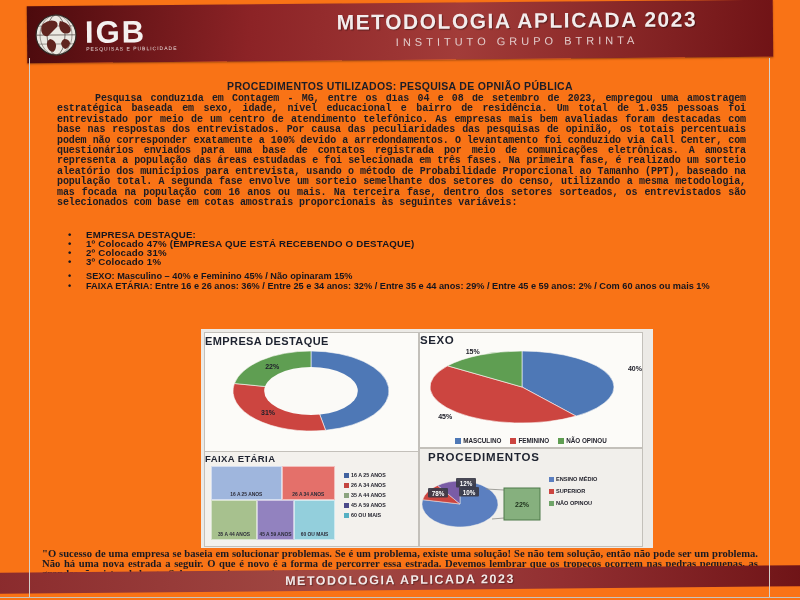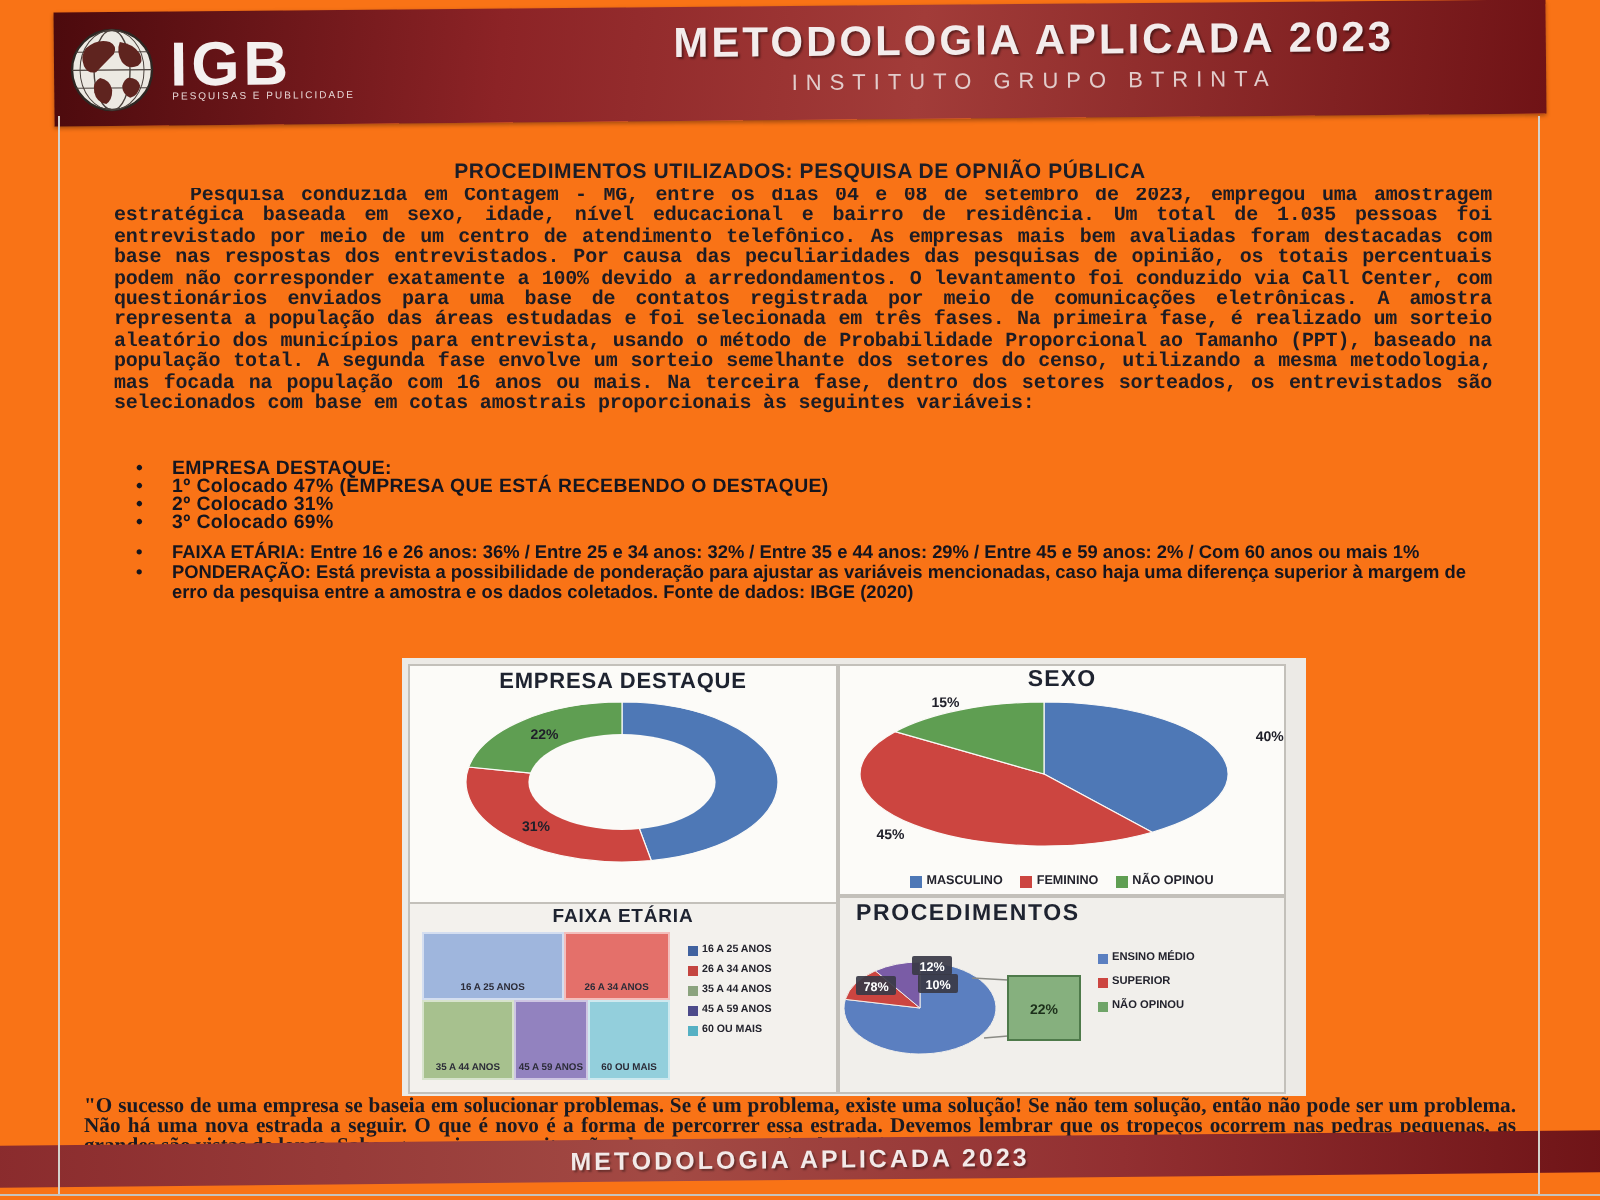--- a/index.html
+++ b/index.html
@@ -36,21 +36,21 @@
   #bullets2{top:272px;font-size:9.2px;line-height:9.4px;font-weight:bold;}
   #bullets2 li{margin-bottom:1px;}
 
   
   #charts-shade{position:absolute;left:201px;top:329px;width:452px;height:219px;background:#eceae6;}
   .chart-box{position:absolute;background:#fcfbf8;border:1px solid #c3c0ba;overflow:hidden;}
   #box-empresa{left:204px;top:332px;width:213px;height:129px;}
   #box-sexo{left:419px;top:332px;width:222px;height:114px;}
   #box-faixa{left:204px;top:451px;width:213px;height:94px;background:#f3f1ed;}
   #box-escolaridade{left:419px;top:448px;width:222px;height:97px;background:#f1efeb;}
-  .chart-title{text-align:center;font-weight:bold;color:#1e2330;}
+  .chart-title{text-align:left;font-weight:bold;color:#1e2330;}
   #title-empresa{font-size:11px;margin-top:2px;letter-spacing:.4px;}
   #title-sexo{font-size:11.5px;margin-top:1px;letter-spacing:.6px;}
   #title-faixa{font-size:9.5px;margin-top:1px;letter-spacing:.4px;}
   #title-escolaridade{text-align:left;font-size:11.5px;margin:2px 0 0 8px;letter-spacing:.8px;}
 
   .legend-row{position:absolute;left:0;right:0;bottom:3px;display:flex;justify-content:center;gap:9px;}
   .lg{display:flex;align-items:center;gap:2px;}
   .sw{display:inline-block;width:6px;height:6px;}
   .lt{font-size:6.3px;font-weight:bold;color:#23232d;}
 
@@ -112,26 +112,26 @@
   </div>
 
   <div id="doc-heading">PROCEDIMENTOS UTILIZADOS: PESQUISA DE OPNIÃO PÚBLICA</div>
 
   <div id="intro-par">Pesquisa conduzida em Contagem - MG, entre os dias 04 e 08 de setembro de 2023, empregou uma amostragem estratégica baseada em sexo, idade, nível educacional e bairro de residência. Um total de 1.035 pessoas foi entrevistado por meio de um centro de atendimento telefônico. As empresas mais bem avaliadas foram destacadas com base nas respostas dos entrevistados. Por causa das peculiaridades das pesquisas de opinião, os totais percentuais podem não corresponder exatamente a 100% devido a arredondamentos. O levantamento foi conduzido via Call Center, com questionários enviados para uma base de contatos registrada por meio de comunicações eletrônicas. A amostra representa a população das áreas estudadas e foi selecionada em três fases. Na primeira fase, é realizado um sorteio aleatório dos municípios para entrevista, usando o método de Probabilidade Proporcional ao Tamanho (PPT), baseado na população total. A segunda fase envolve um sorteio semelhante dos setores do censo, utilizando a mesma metodologia, mas focada na população com 16 anos ou mais. Na terceira fase, dentro dos setores sorteados, os entrevistados são selecionados com base em cotas amostrais proporcionais às seguintes variáveis:</div>
 
   <ul id="bullets1" class="blist">
     <li>EMPRESA DESTAQUE:</li>
     <li>1º Colocado 47% (EMPRESA QUE ESTÁ RECEBENDO O DESTAQUE)</li>
     <li>2º Colocado 31%</li>
-    <li>3º Colocado 69%</li>
+    <li>3º Colocado 1%</li>
   </ul>
 
   <ul id="bullets2" class="blist">
+    <li>SEXO: Masculino – 40% e Feminino 45% / Não opinaram 15%</li>
     <li>FAIXA ETÁRIA: Entre 16 e 26 anos: 36% / Entre 25 e 34 anos: 32% / Entre 35 e 44 anos: 29% / Entre 45 e 59 anos: 2% / Com 60 anos ou mais 1%</li>
-    <li>PONDERAÇÃO: Está prevista a possibilidade de ponderação para ajustar as variáveis mencionadas, caso haja uma diferença superior à margem de erro da pesquisa entre a amostra e os dados coletados. Fonte de dados: IBGE (2020)</li>
   </ul>
 
   <div id="charts-shade"></div>
 
   <div id="box-empresa" class="chart-box">
     <div id="title-empresa" class="chart-title">EMPRESA DESTAQUE</div>
     <svg id="svg-empresa" width="213" height="92">
         <path d="M106,44 L106.00,4.00 A78,40 0 0 1 120.62,83.29 Z" fill="#4e78b6" stroke="#fbfaf7" stroke-width="0.6"></path>
         <path d="M106,44 L120.62,83.29 A78,40 0 0 1 29.38,36.50 Z" fill="#cc4540" stroke="#fbfaf7" stroke-width="0.6"></path>
         <path d="M106,44 L29.38,36.50 A78,40 0 0 1 106.00,4.00 Z" fill="#5f9e52" stroke="#fbfaf7" stroke-width="0.6"></path>

